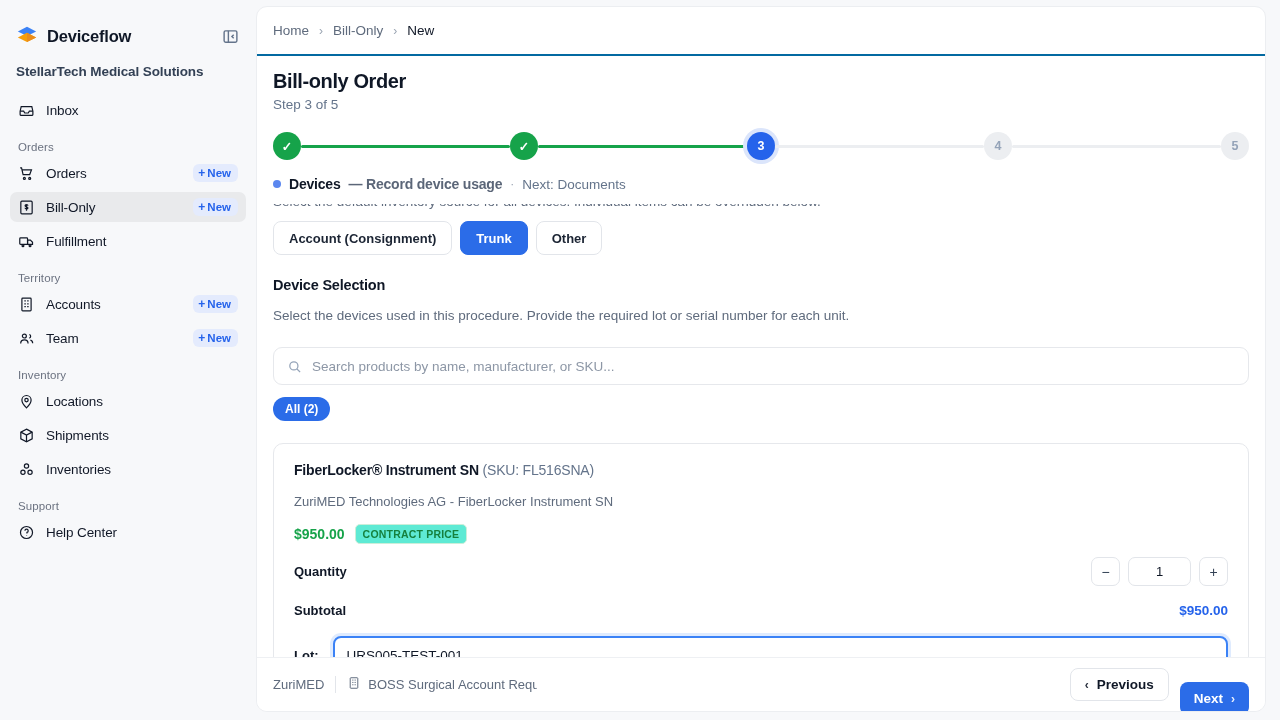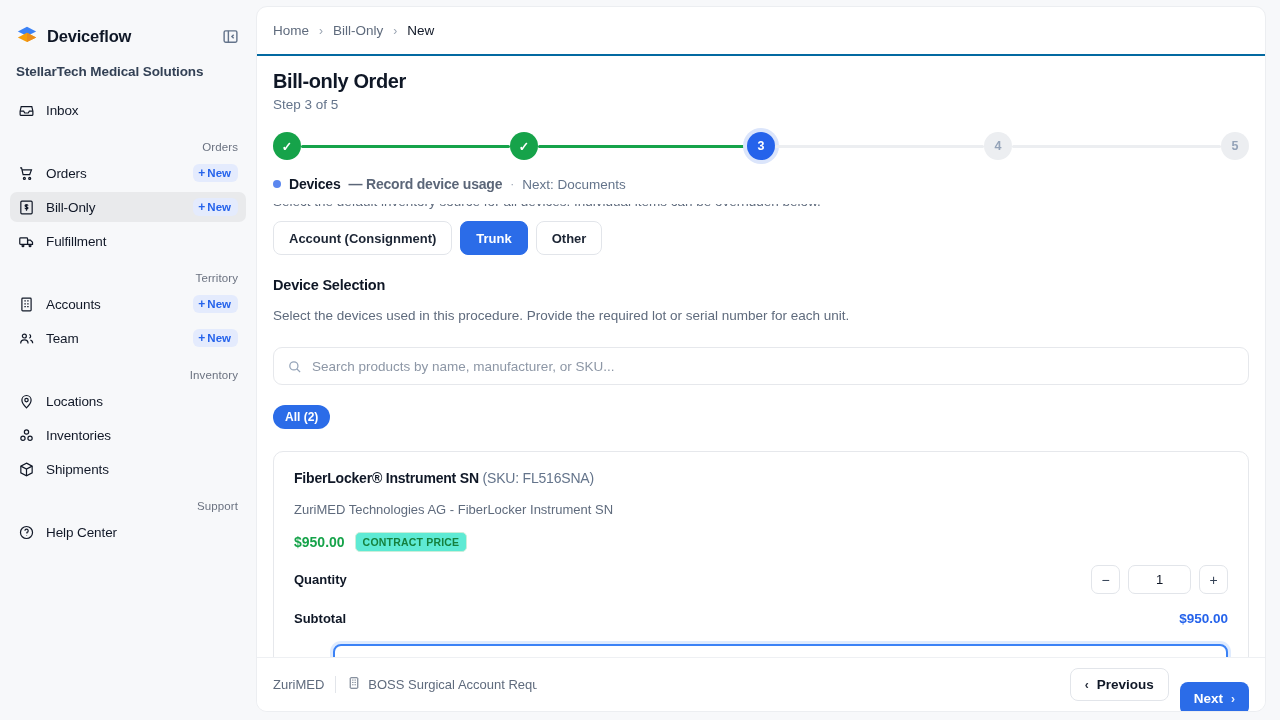--- a/index.html
+++ b/index.html
@@ -26,21 +26,21 @@
   .brand-name { font-size: 16.5px; font-weight: bold; color: #0f1726; letter-spacing: -0.2px; }
   .collapse-btn {
     margin-left: auto; width: 20px; height: 20px;
     display: flex; align-items: center; justify-content: center;
     color: #64748b; cursor: pointer;
   }
   .org-name {
     margin-top: 14px; font-size: 13.5px; font-weight: bold;
     color: #334155; letter-spacing: -0.1px;
   }
-  .nav { margin-top: 16px; padding: 0 10px; flex: 1 1 auto; text-align: right; }
+  .nav { margin-top: 16px; padding: 0 10px; flex: 1 1 auto; }
   .nav-group-label {
     font-size: 11.5px; color: #6b7280;
     padding: 12px 8px 5px 8px; letter-spacing: 0.1px;
   }
   .nav-item {
     display: flex; align-items: center; gap: 11px;
     height: 30px; padding: 0 8px; border-radius: 7px;
     cursor: pointer; margin-bottom: 4px;
   }
   .nav-item.active { background: #e9eaec; }
@@ -135,21 +135,21 @@
     border-radius: 9px; display: flex; align-items: center; gap: 10px;
     padding: 0 13px; background: #fff; cursor: text;
   }
   .search-ico { color: #94a3b8; display: flex; }
   .search input {
     border: none; outline: none; font-size: 13.5px;
     color: #0f1726; width: 100%; font-family: inherit; background: transparent;
   }
   .search input::placeholder { color: #8d97a6; }
 
-  .chips { margin-top: 20px; display: flex; gap: 8px; }
+  .chips { margin-top: 12px; display: flex; gap: 8px; }
   .chip {
     background: #2b6ce8; color: #fff; font-size: 12px; font-weight: bold;
     border-radius: 13px; padding: 5px 12px; cursor: pointer;
   }
 
   .card {
     margin-top: 22px; border: 1px solid #e6e8ec; border-radius: 10px;
     background: #fff; padding: 18px 20px 16px 20px;
   }
   .p-title { font-size: 14px; letter-spacing: -0.2px; }
@@ -334,36 +334,36 @@
             <path d="M12 21s6.5-6 6.5-11A6.5 6.5 0 0 0 5.5 10c0 5 6.5 11 6.5 11z"></path>
               <circle cx="12" cy="10" r="2.4"></circle>
           </svg>
         </span>
         <span class="nav-label">Locations</span>
       </div>
 
       <div class="nav-item">
         <span class="nav-ico">
           <svg viewBox="0 0 24 24" width="17" height="17" fill="none" stroke="currentColor" stroke-width="1.7">
+            <path d="M12 3 20 7.2v9.6L12 21l-8-4.2V7.2z"></path>
+              <path d="M4 7.2 12 11.5l8-4.3M12 11.5V21"></path>
+          </svg>
+        </span>
+        <span class="nav-label">Shipments</span>
+      </div>
+
+      <div class="nav-item">
+        <span class="nav-ico">
+          <svg viewBox="0 0 24 24" width="17" height="17" fill="none" stroke="currentColor" stroke-width="1.7">
             <circle cx="12" cy="7" r="3"></circle>
               <circle cx="7" cy="16" r="3"></circle>
               <circle cx="17" cy="16" r="3"></circle>
           </svg>
         </span>
         <span class="nav-label">Inventories</span>
-      </div>
-
-      <div class="nav-item">
-        <span class="nav-ico">
-          <svg viewBox="0 0 24 24" width="17" height="17" fill="none" stroke="currentColor" stroke-width="1.7">
-            <path d="M12 3 20 7.2v9.6L12 21l-8-4.2V7.2z"></path>
-              <path d="M4 7.2 12 11.5l8-4.3M12 11.5V21"></path>
-          </svg>
-        </span>
-        <span class="nav-label">Shipments</span>
       </div>
 
       <div class="nav-group-label">Support</div>
 
       <div class="nav-item">
         <span class="nav-ico">
           <svg viewBox="0 0 24 24" width="17" height="17" fill="none" stroke="currentColor" stroke-width="1.7">
             <circle cx="12" cy="12" r="8.5"></circle>
               <path d="M9.8 9.6a2.3 2.3 0 1 1 2.8 2.3v1.4"></path>
               <circle cx="12.4" cy="16.2" r=".6" fill="currentColor" stroke="none"></circle>

